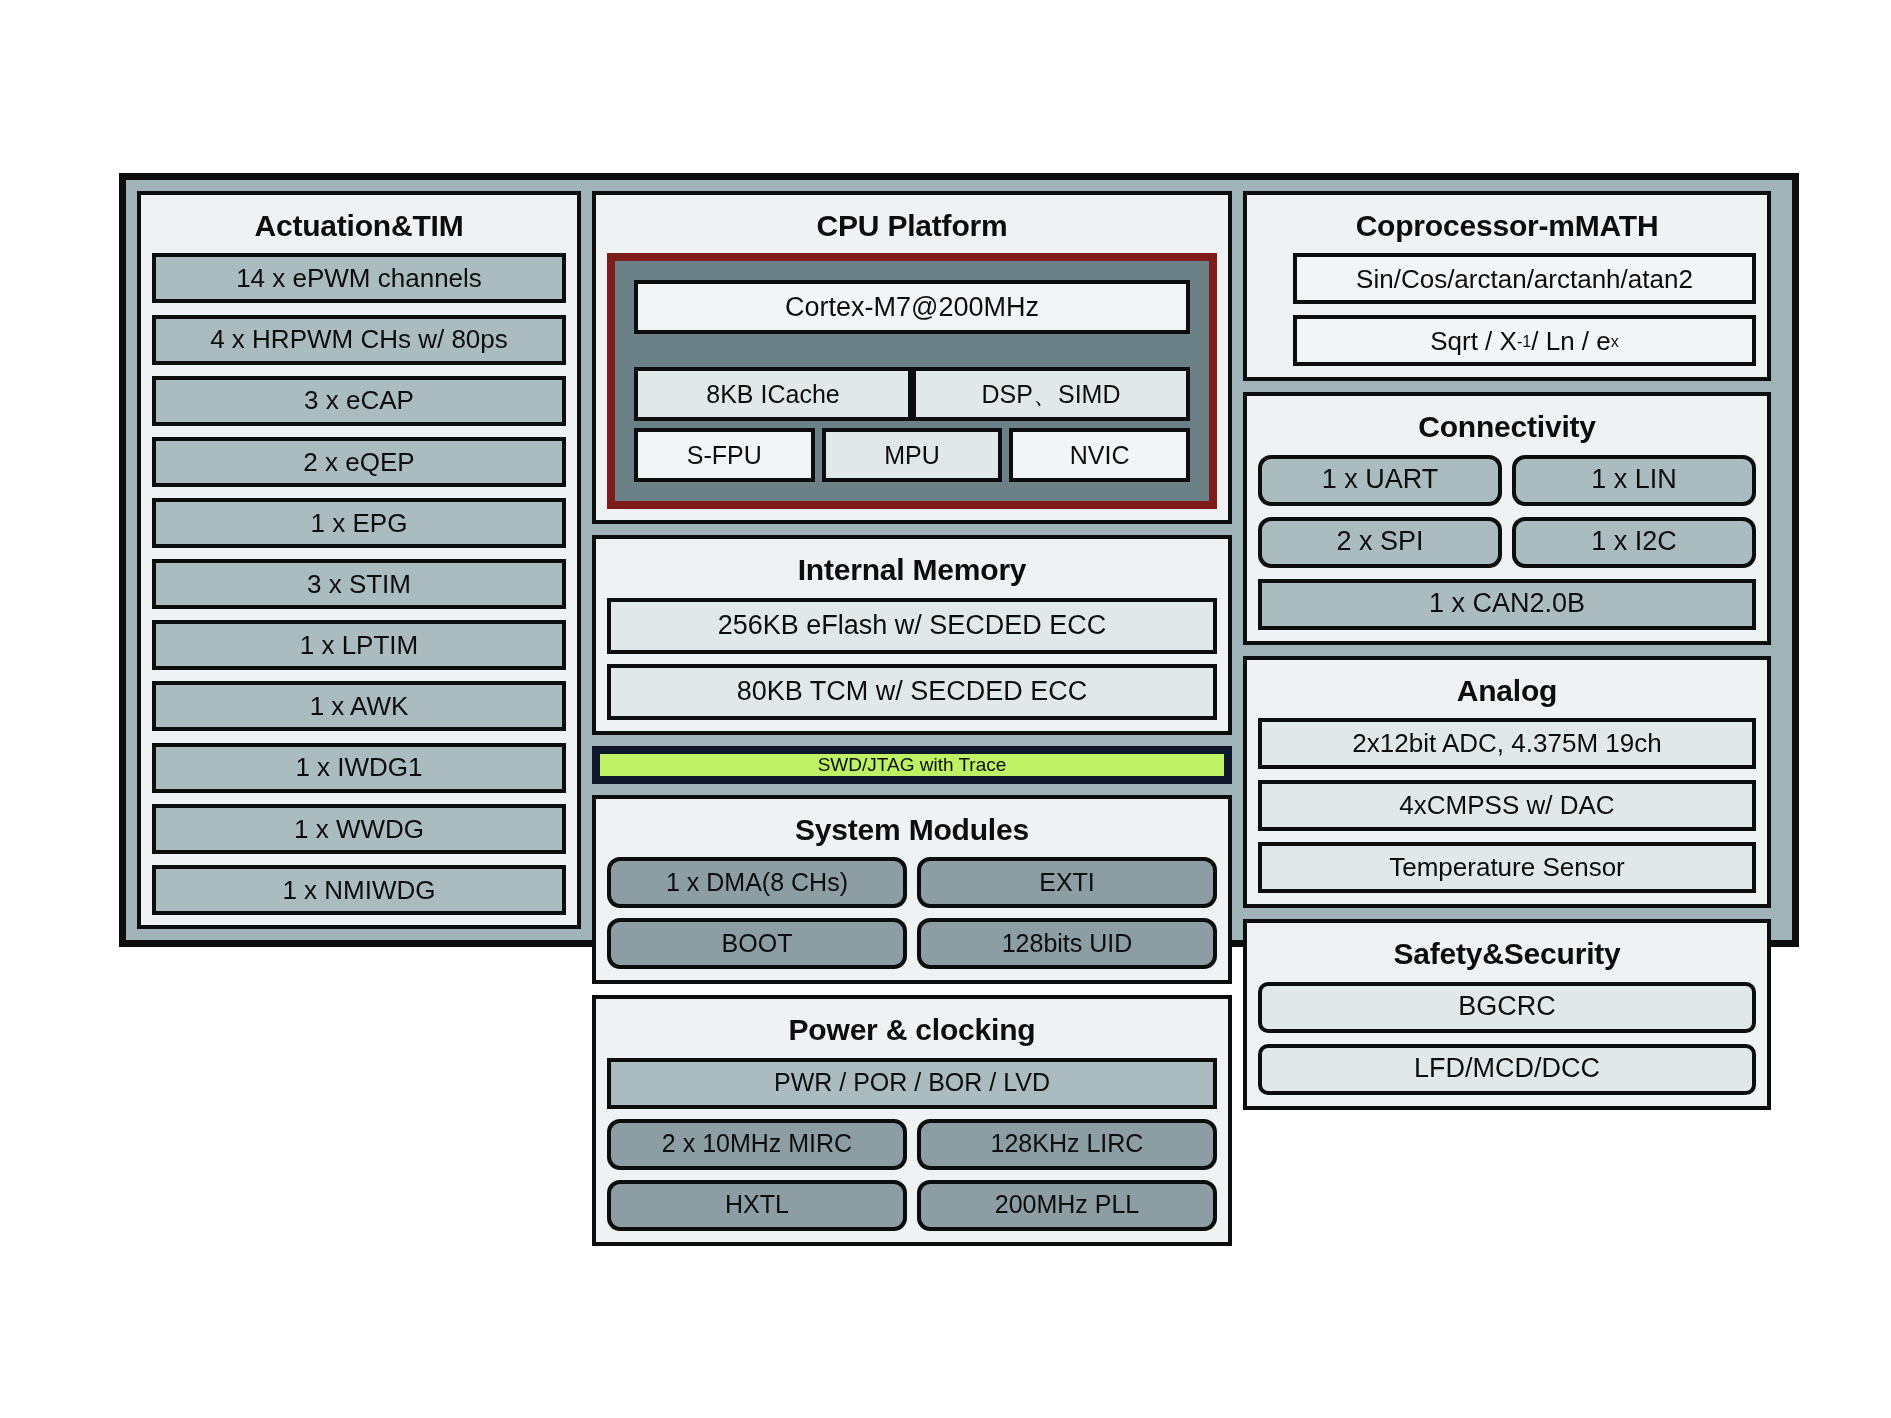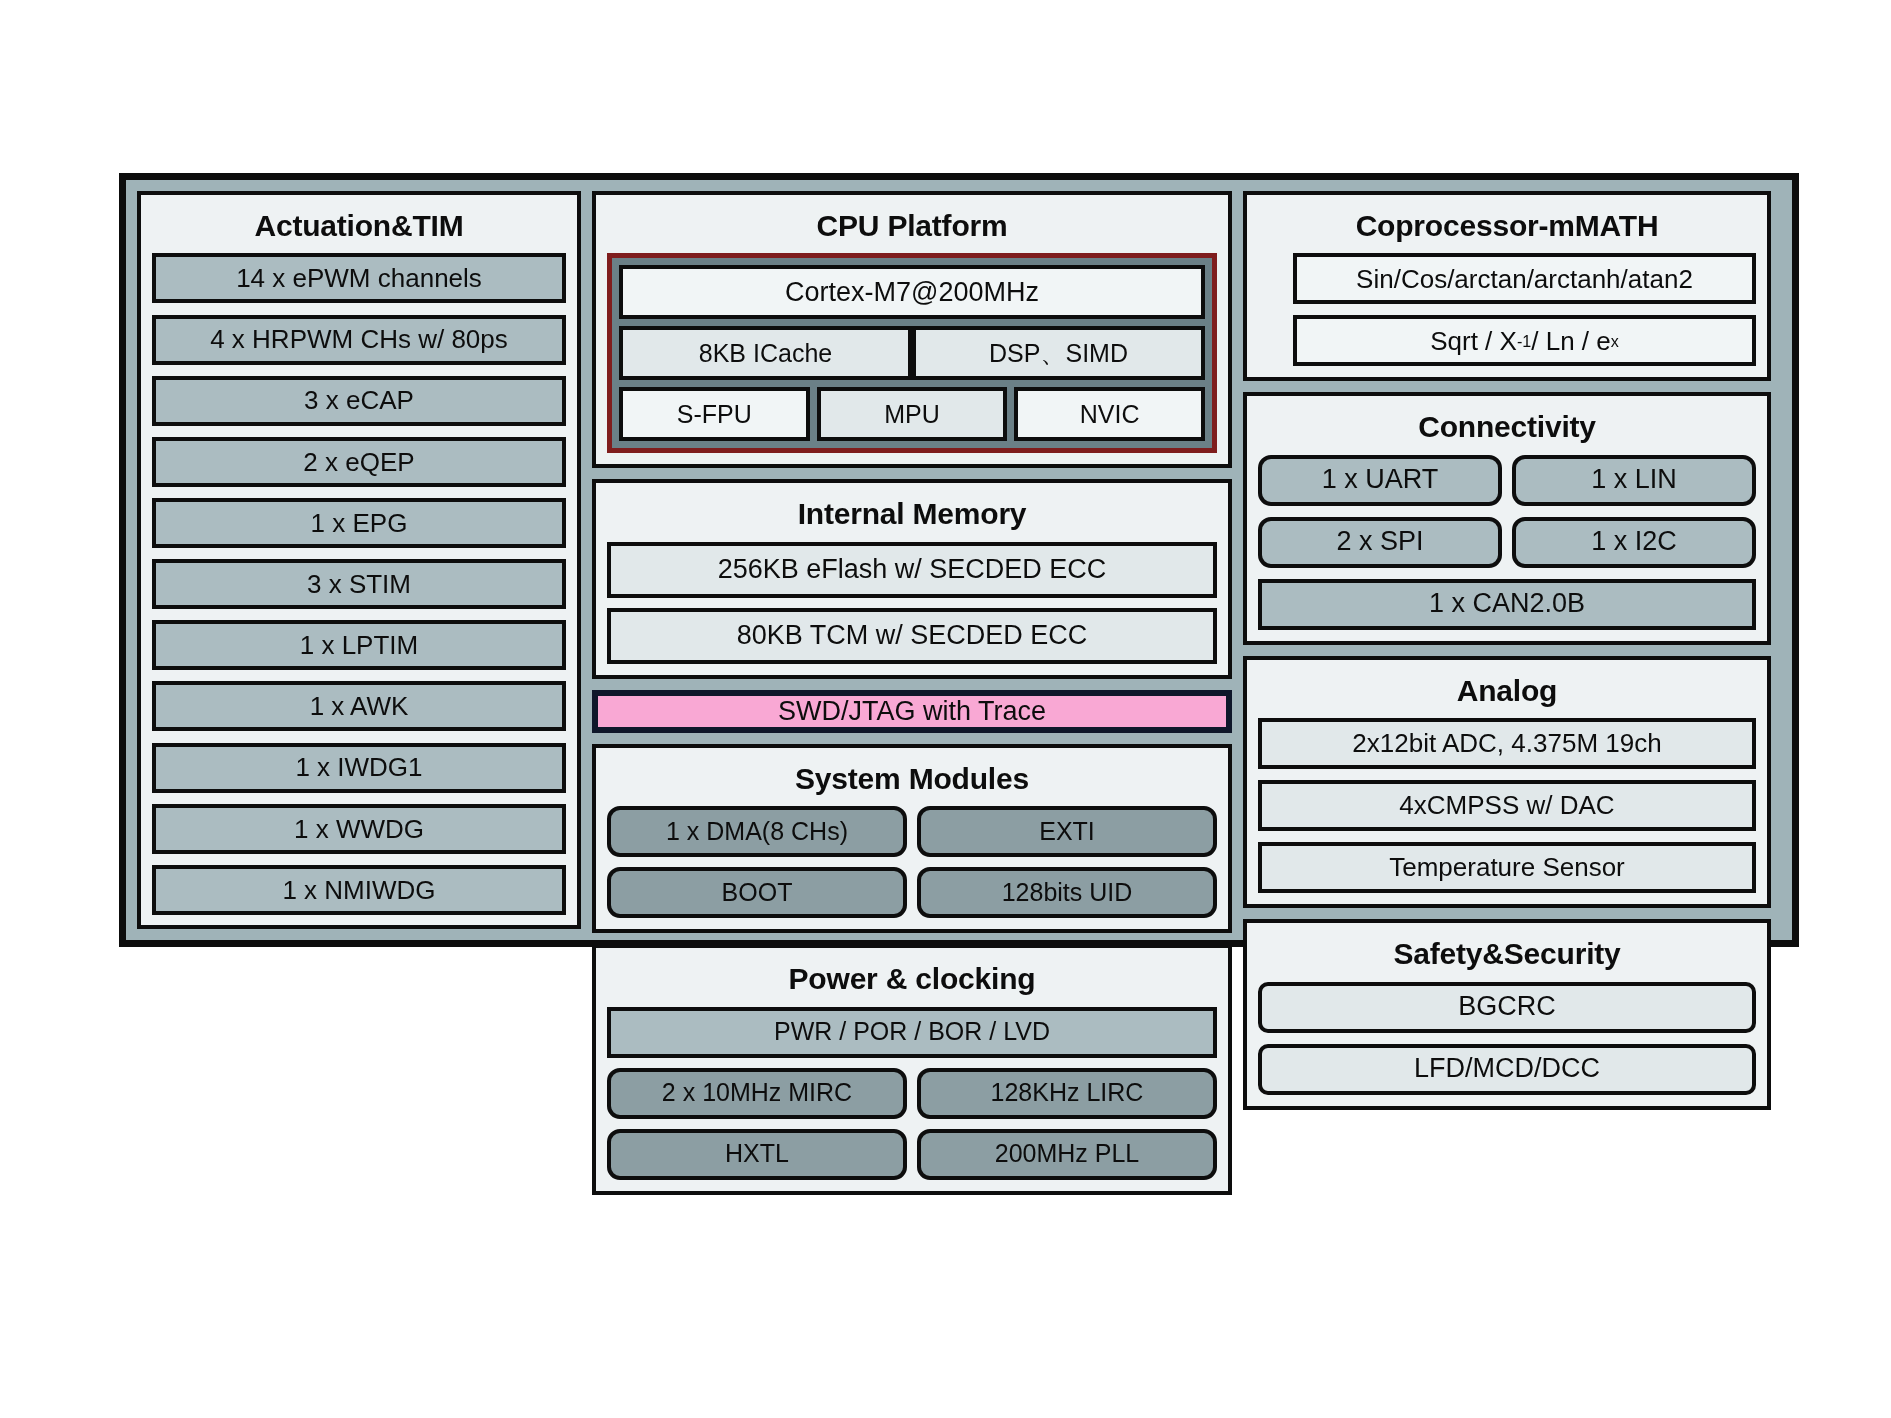--- a/index.html
+++ b/index.html
@@ -65,43 +65,43 @@
   .row2 > .blk{flex:1 1 0;min-width:0;border-radius:13px;}
 
   
   .actuation{flex:1 1 auto;padding:9px 11px 10px 11px;}
   .actuation .list{flex:1 1 auto;display:flex;flex-direction:column;justify-content:space-between;}
   .actuation .blk{height:50px;font-size:26px;}
 
   
   .cpu-inner{
     background:#6b8087;
-    border:5px solid #7f1d1d;
-    box-sizing:border-box;
-    padding:7px;
+    border:8px solid #7f1d1d;
+    box-sizing:border-box;
+    padding:19px;
     display:flex;flex-direction:column;gap:7px;
   }
   .cpu-inner .blk{height:54px;}
   .cpu-row3{display:flex;gap:7px;}
   .cpu-row3 > .blk{flex:1 1 0;}
-  .cpu-row2{display:flex;gap:0;}
+  .cpu-row2{display:flex;gap:0;margin-top:26px;}
   .cpu-row2 > .blk{flex:1 1 0;}
 
   
   .mem .blk{height:56px;}
   .mem .blk + .blk{margin-top:10px;}
 
   
   .barpanel{
-    background:#f9a8d4;
-    border:6px solid #0f172a;
+    background:#bef264;
+    border:8px solid #0f172a;
     box-sizing:border-box;
     height:54px;
     display:flex;align-items:center;justify-content:center;
-    font-size:27px;color:#0d0d0d;
+    font-size:19px;color:#0d0d0d;
   }
 
   
   .sysmod .blk{height:51px;}
   .sysmod .row2 + .row2{margin-top:10px;}
 
   
   .power .blk{height:51px;}
   .power .stack > * + *{margin-top:10px;}
 

